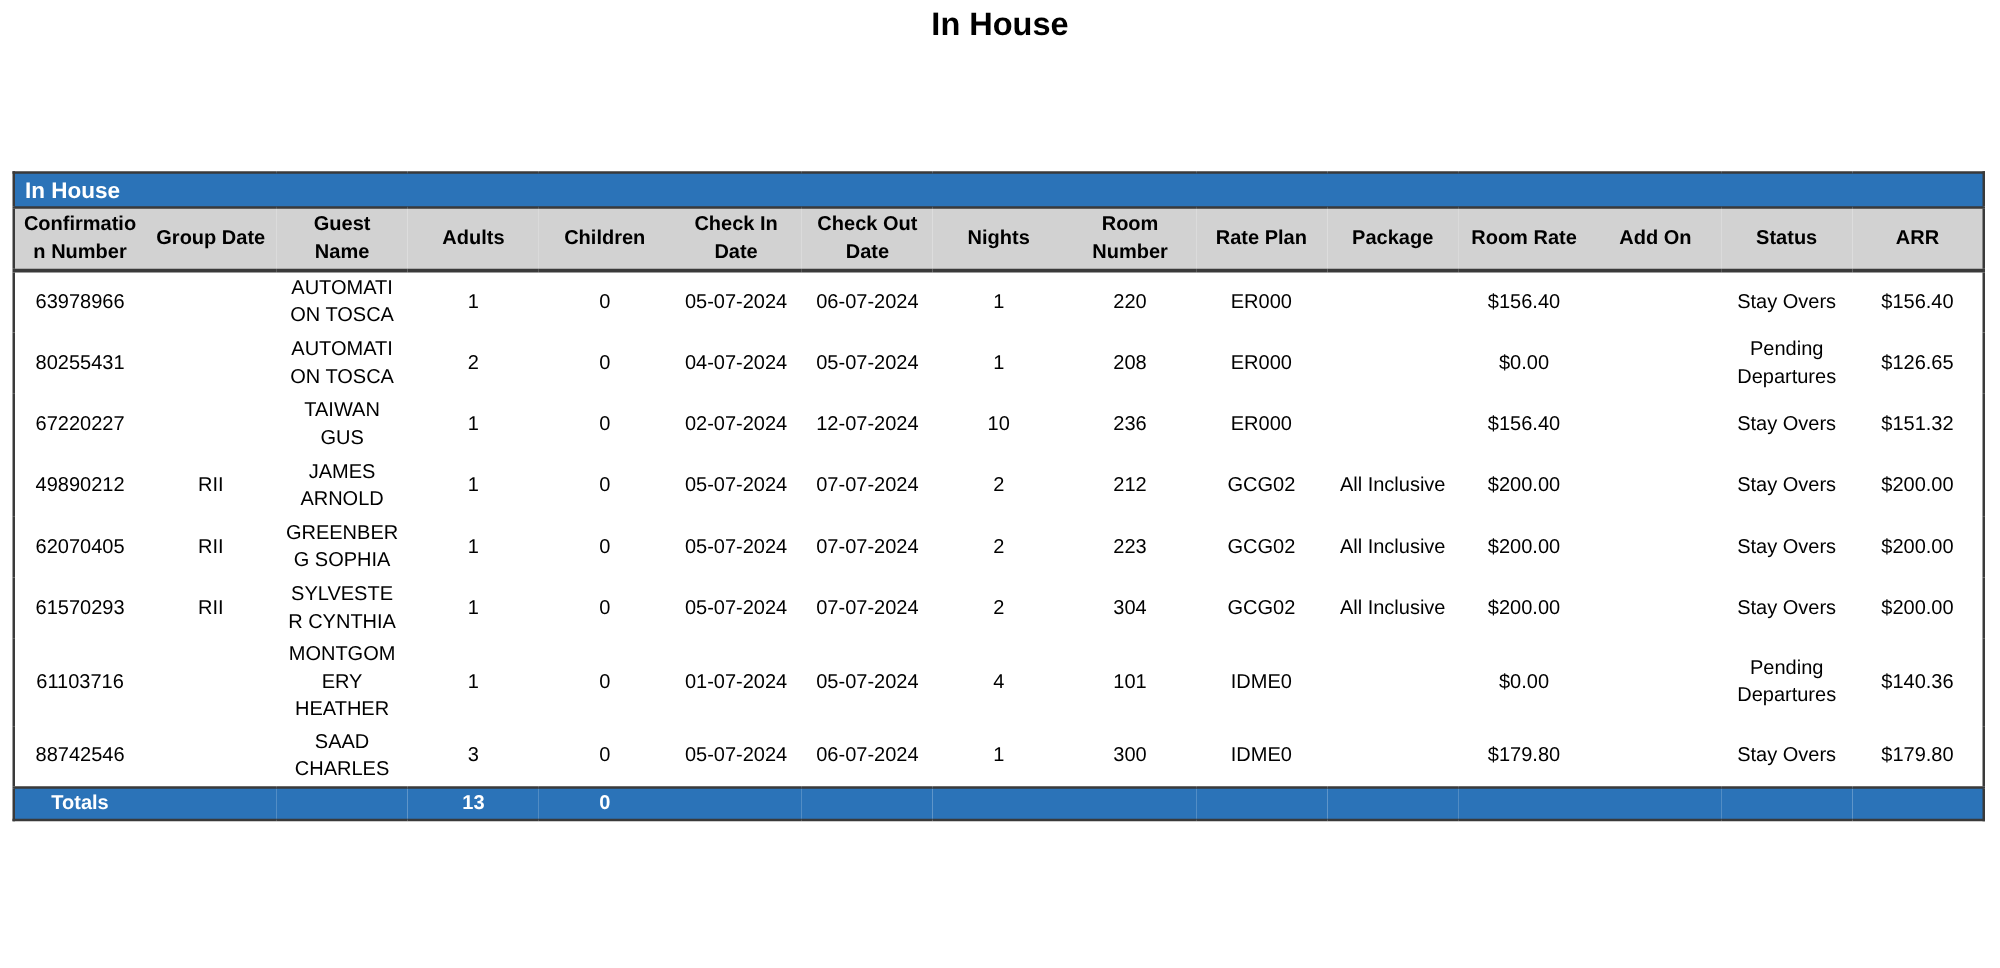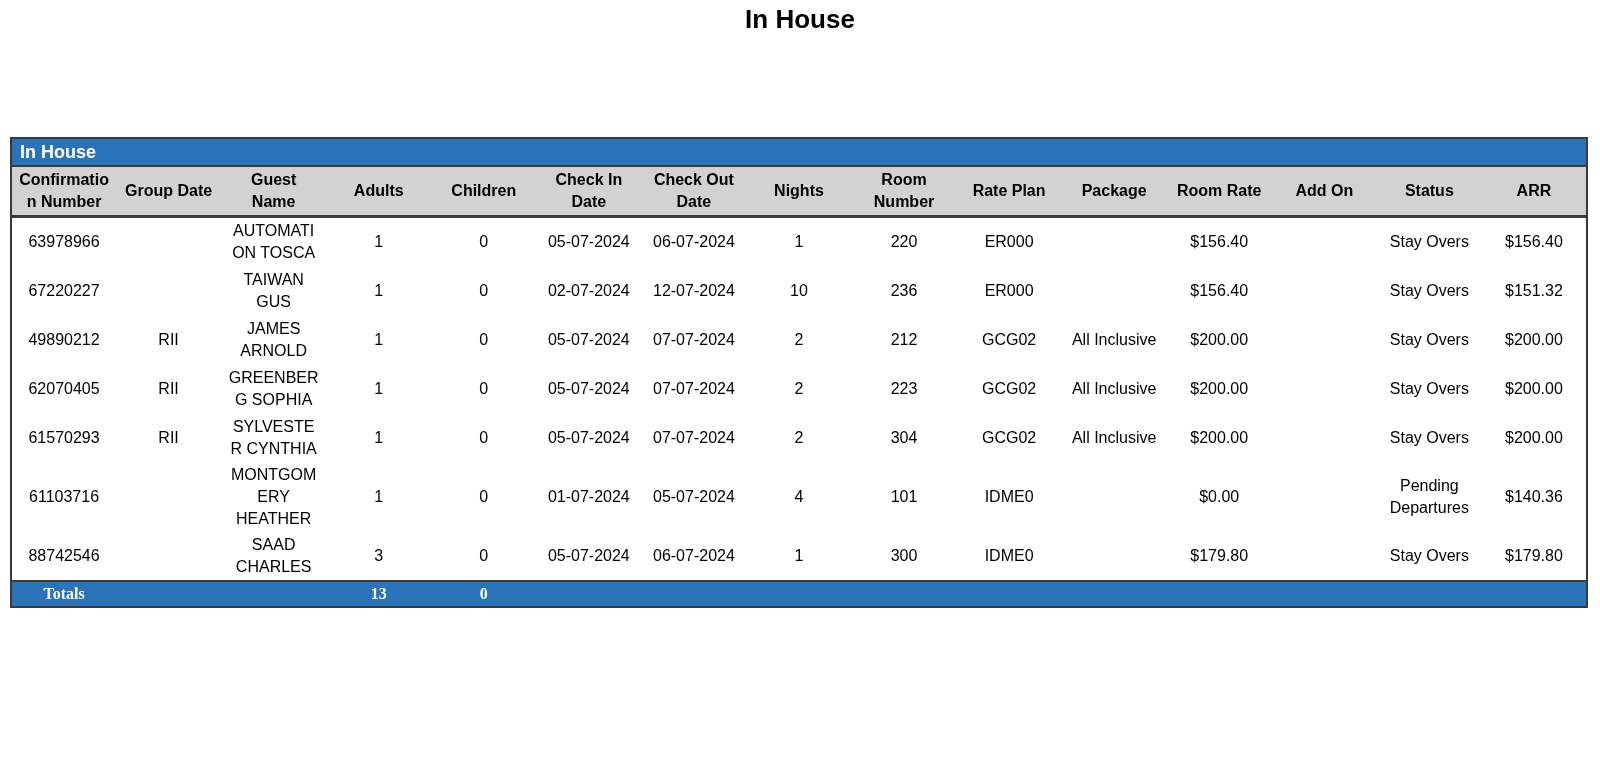--- a/index.html
+++ b/index.html
@@ -73,21 +73,20 @@
     background: #2b73b8;
     color: #ffffff;
     font-size: 16px;
     font-weight: bold;
     text-align: center;
     vertical-align: middle;
     padding: 2px 7px;
     height: 20px;
     line-height: 20px;
     border-top: 2px solid #3a3a3a;
-    font-family: Liberation Serif, serif;
   }
 </style>
 </head>
 <body>
 
 <div class="page">
 
   <div class="page-title">In House</div>
 
   <table class="report-table">
@@ -125,20 +124,37 @@
           <td>1</td>
           <td>220</td>
           <td>ER000</td>
           <td></td>
           <td>$156.40</td>
           <td></td>
           <td>Stay Overs</td>
           <td>$156.40</td>
         </tr>
         <tr>
+          <td>80255431</td>
+          <td></td>
+          <td>AUTOMATION TOSCA</td>
+          <td>2</td>
+          <td>0</td>
+          <td>04-07-2024</td>
+          <td>05-07-2024</td>
+          <td>1</td>
+          <td>208</td>
+          <td>ER000</td>
+          <td></td>
+          <td>$0.00</td>
+          <td></td>
+          <td>Pending Departures</td>
+          <td>$126.65</td>
+        </tr>
+        <tr>
           <td>67220227</td>
           <td></td>
           <td>TAIWAN GUS</td>
           <td>1</td>
           <td>0</td>
           <td>02-07-2024</td>
           <td>12-07-2024</td>
           <td>10</td>
           <td>236</td>
           <td>ER000</td>

